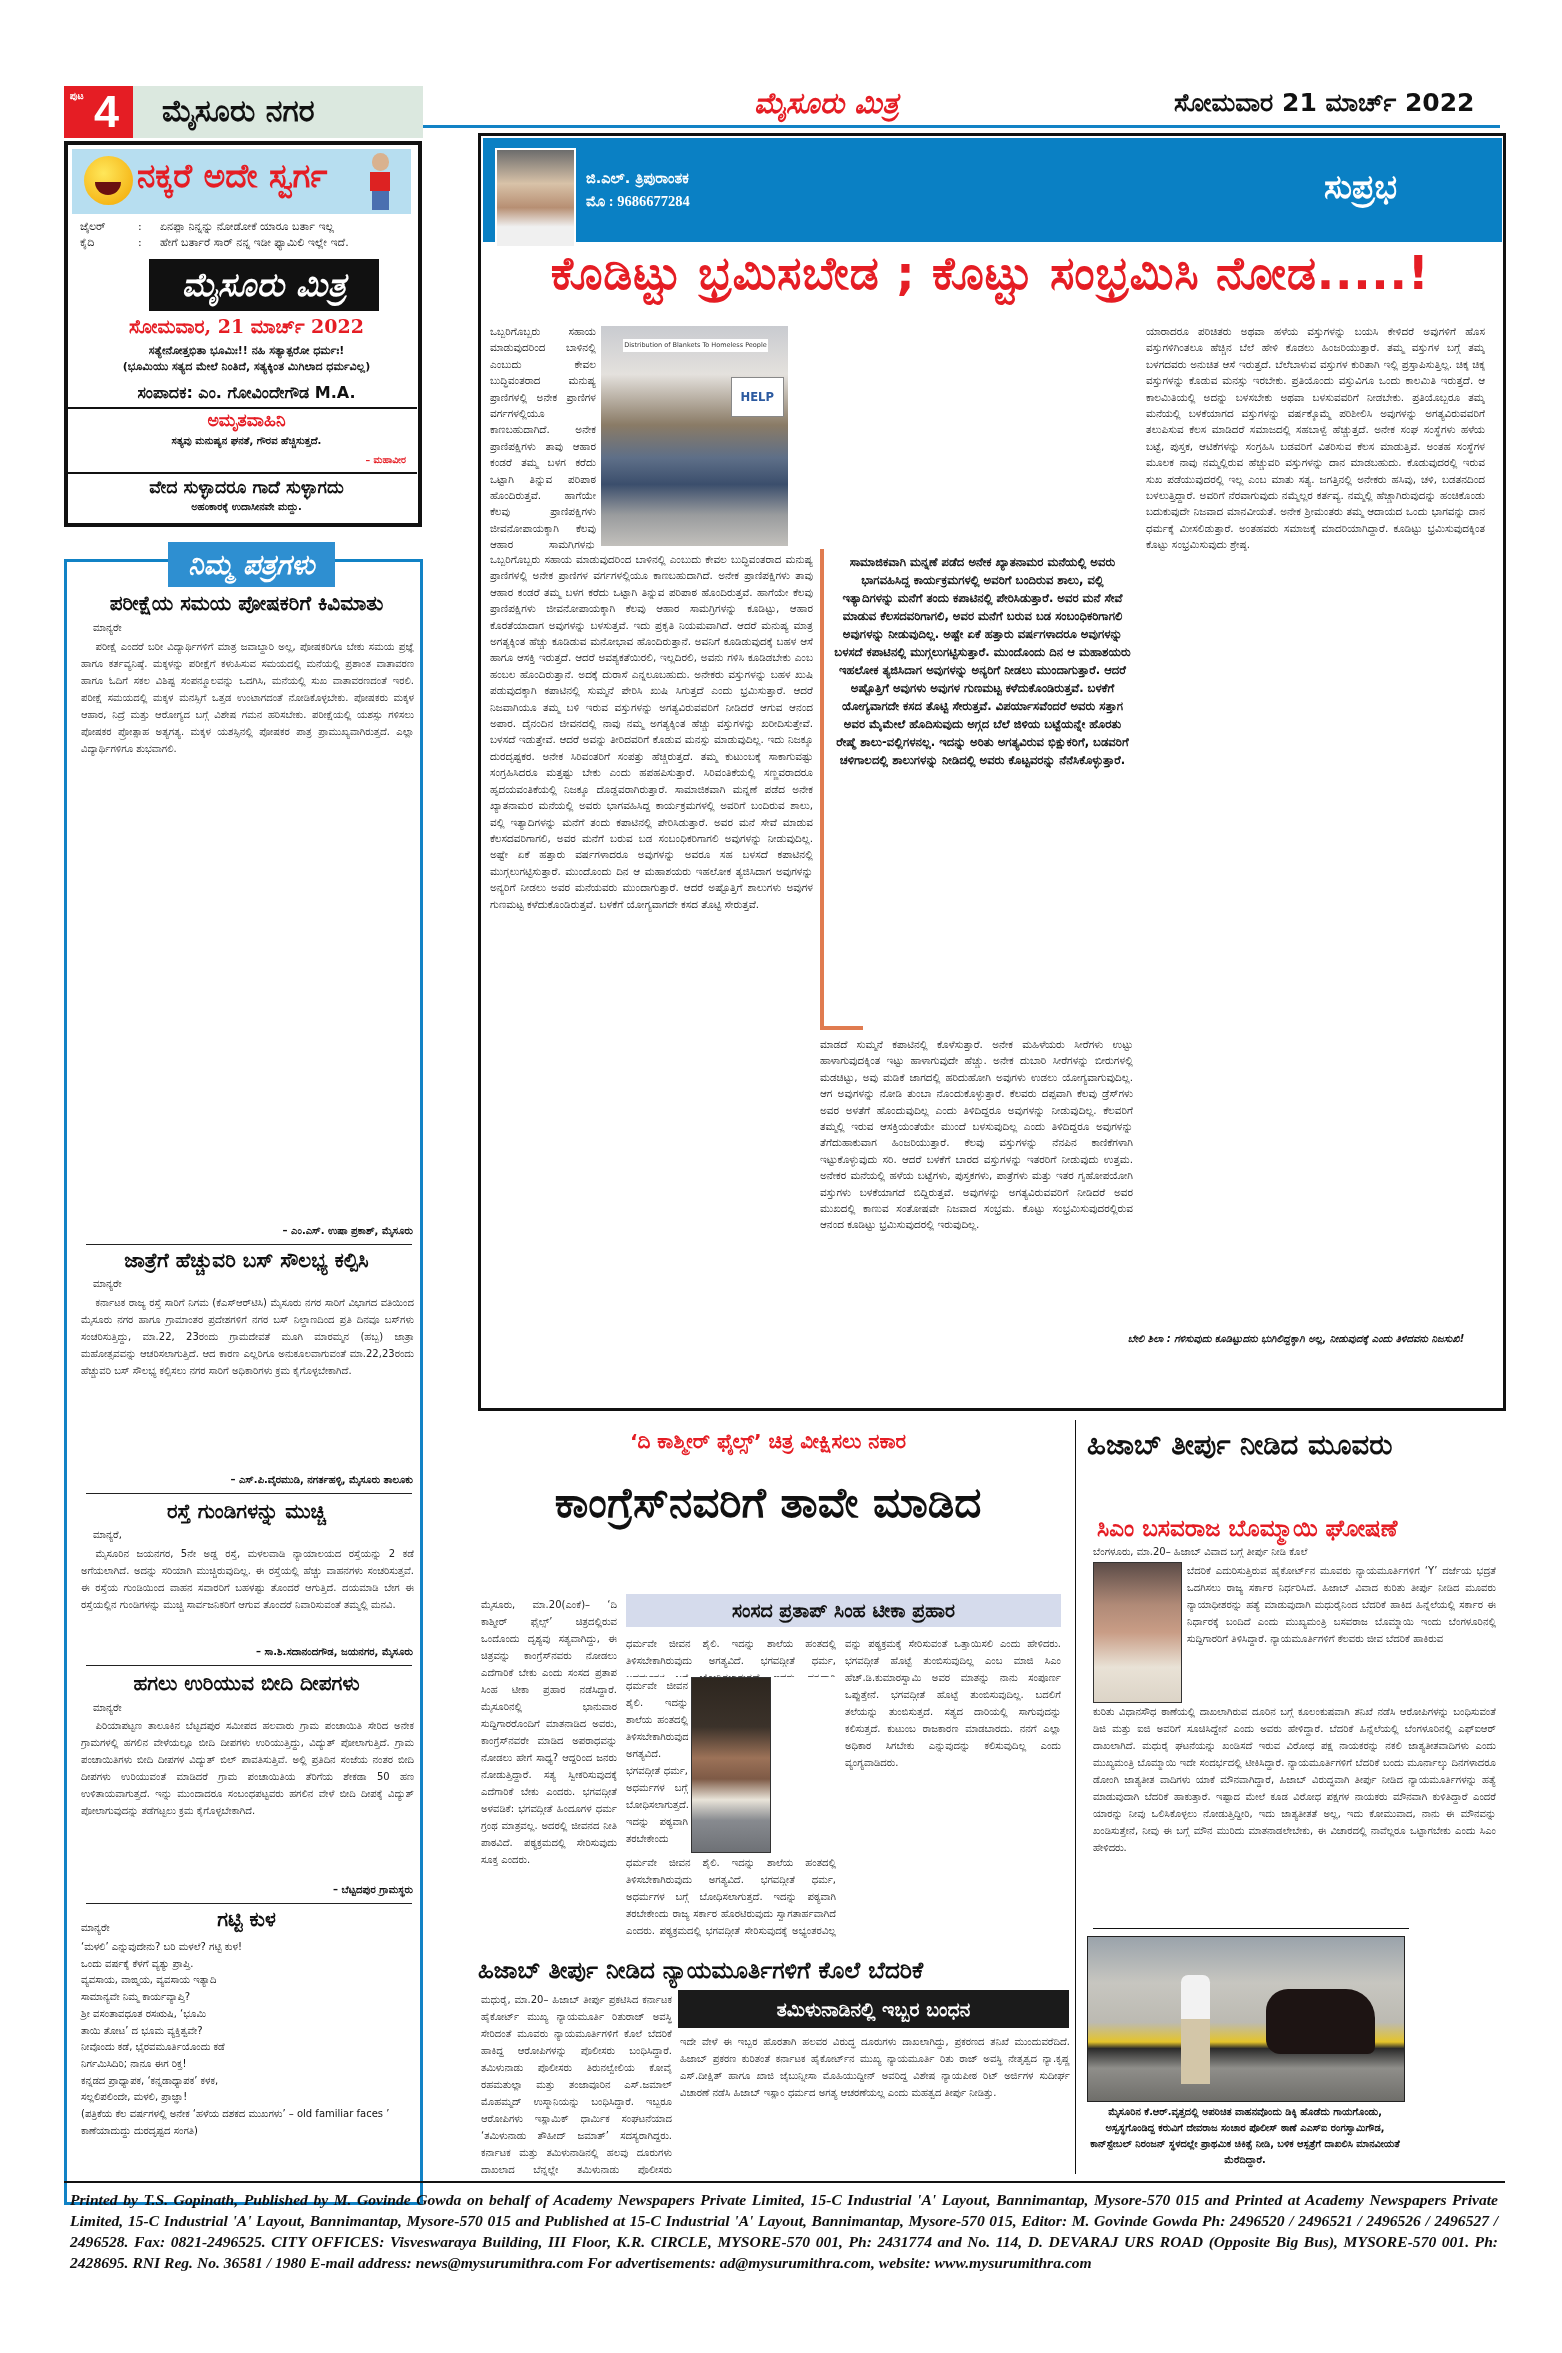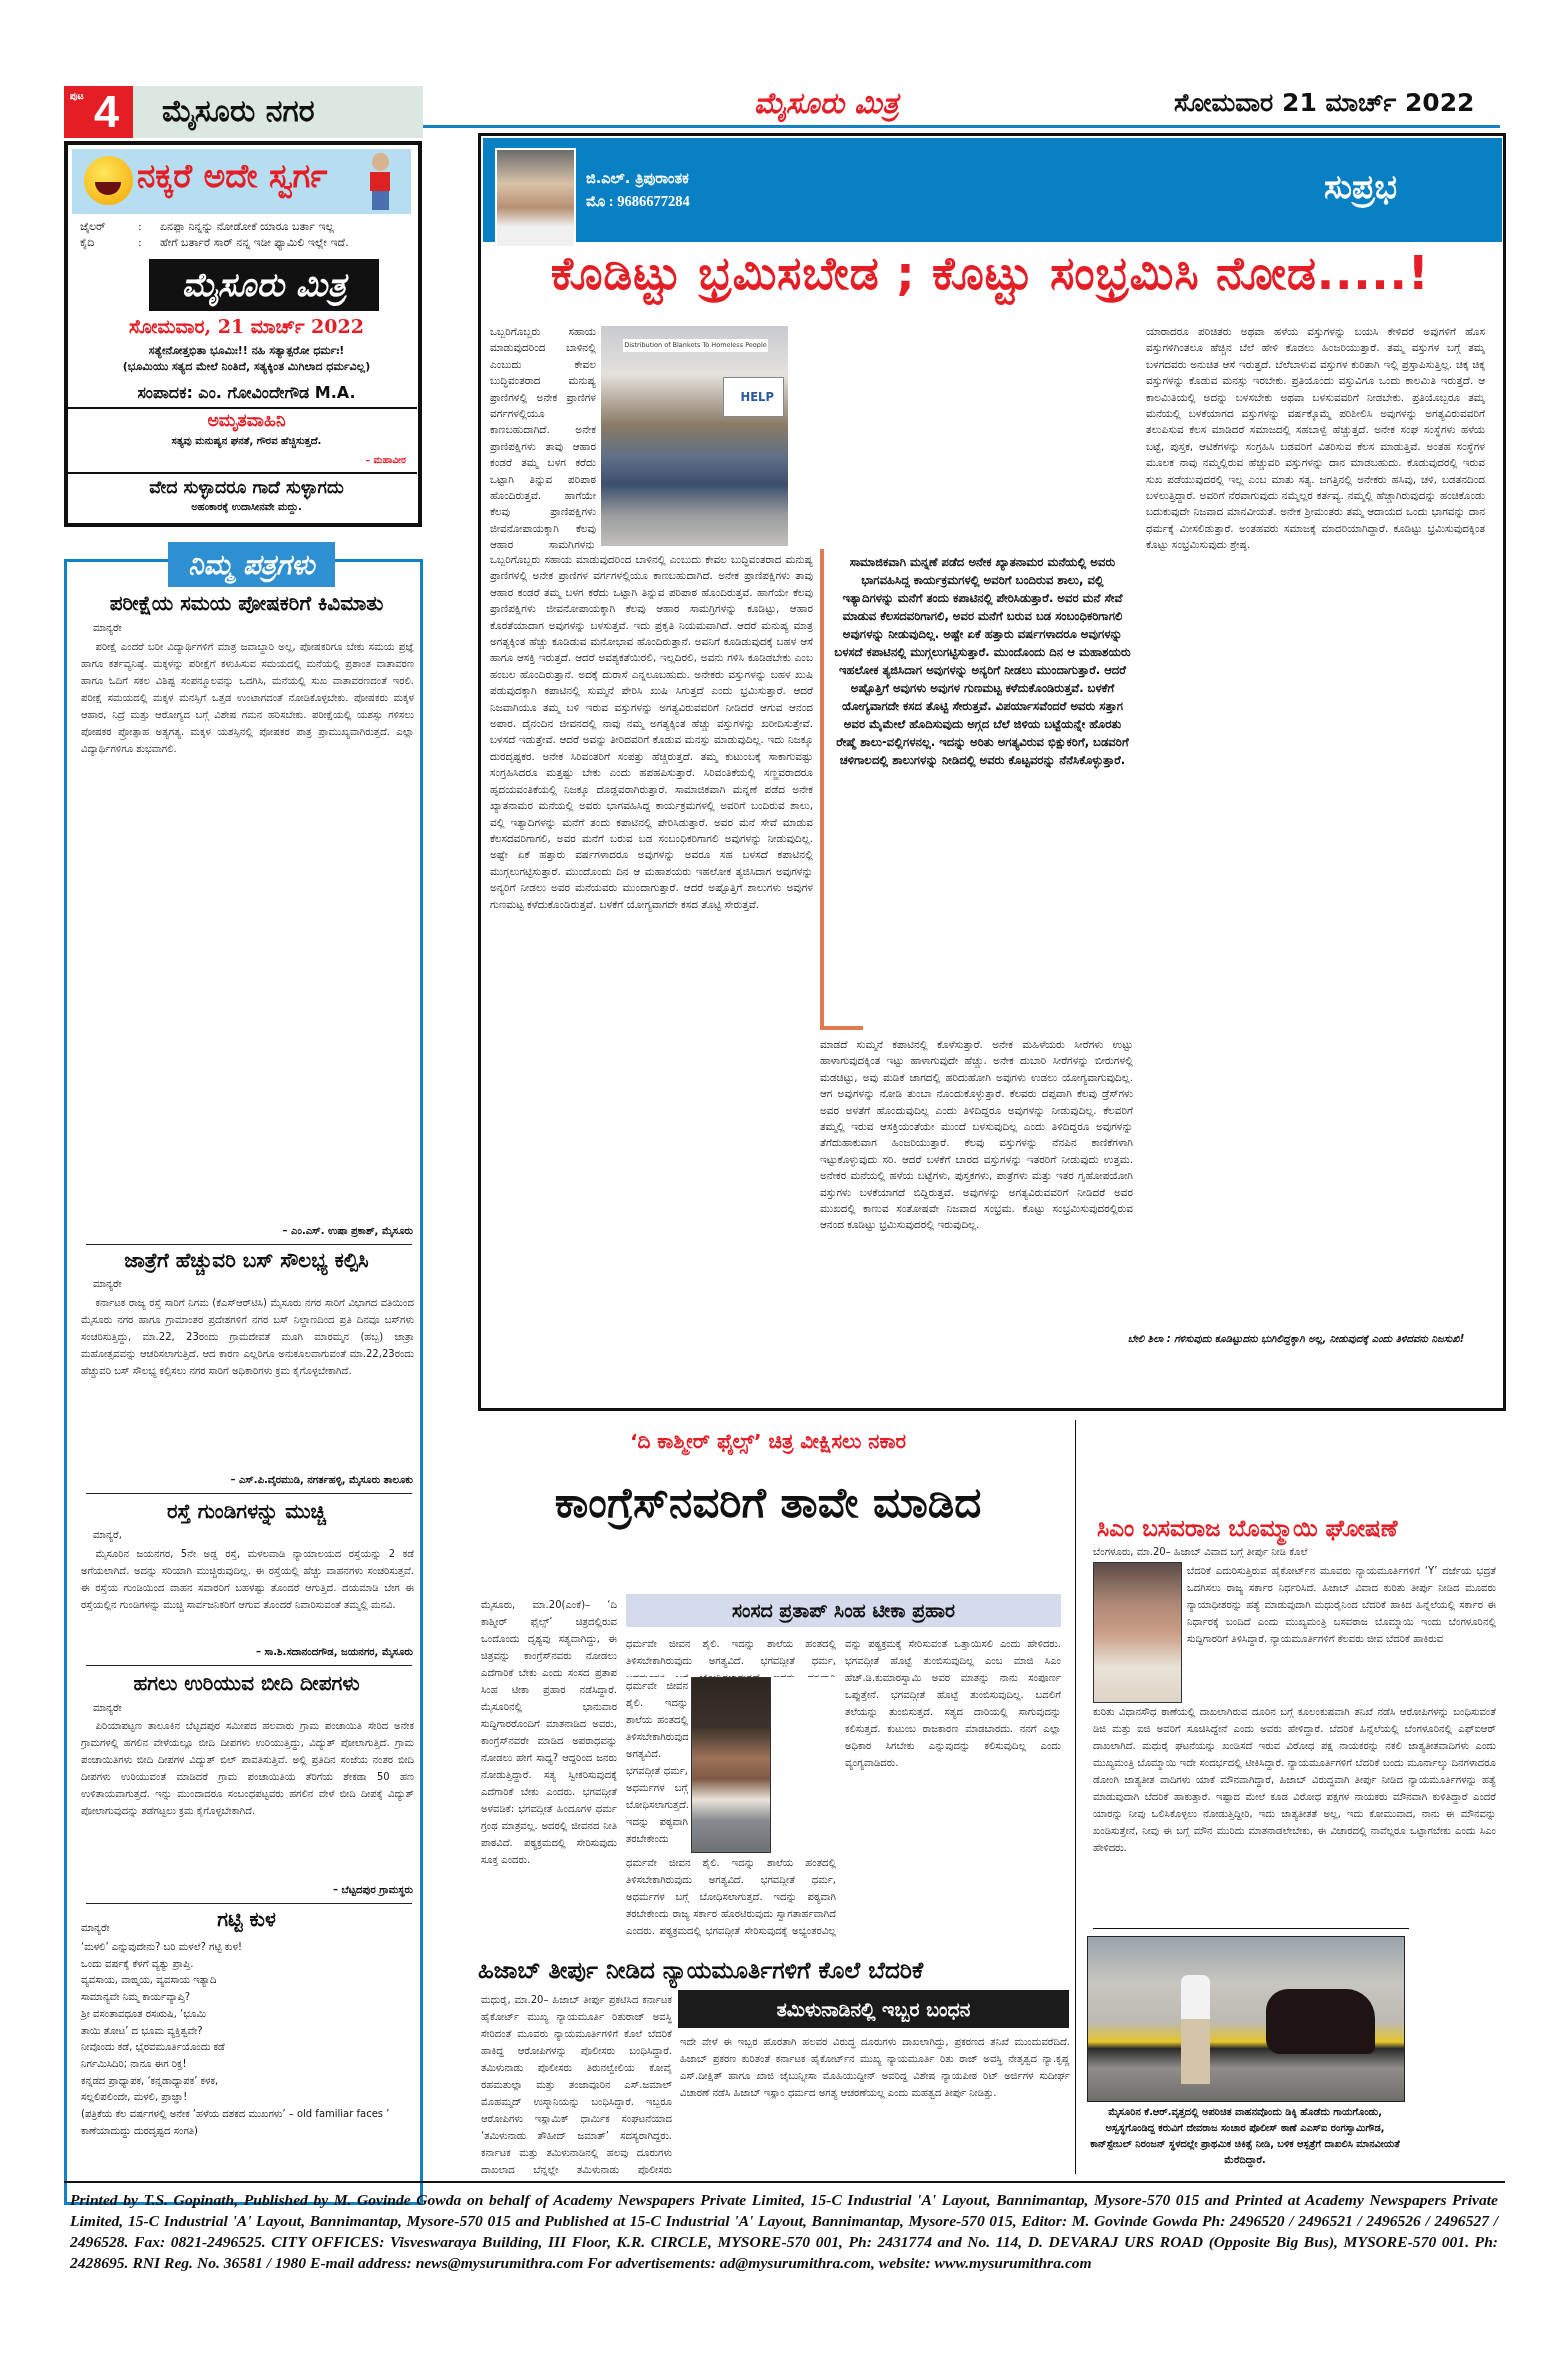--- a/index.html
+++ b/index.html
@@ -59,21 +59,21 @@
   .col-header { left: 483px; top: 138px; width: 1019px; height: 104px; background: #0a80c4; }
   .author-photo { position: absolute; left: 11.6px; top: 10px; width: 77px; height: 96px; background: linear-gradient(180deg, #6c6c6c 0%, #d8c2a8 35%, #b78f73 60%, #f0f0f0 80%); border: 2.2px solid #fff; }
   .author-name { position: absolute; left: 103px; top: 32px; color: #fff; font-size: 14.5px; font-weight: bold; }
   .author-phone { position: absolute; left: 103px; top: 55px; color: #fff; font-size: 14.5px; font-weight: bold; font-family: "Liberation Serif", serif; }
   .col-name { position: absolute; left: 841px; top: 29px; color: #fff; font-size: 33px; font-weight: bold; }
   .main-headline { left: 490px; top: 246px; width: 1000px; font-size: 46px; font-weight: bold; color: #e51d24; text-align: center; white-space: nowrap; letter-spacing: 0.7px; }
   .col-text { font-size: 10.4px; line-height: 16.4px; text-align: justify; color: #222; overflow: hidden; }
   .main-photo { left: 601px; top: 326px; width: 187px; height: 220px;
     background: linear-gradient(180deg, #c9cbd0 0%, #e4e1dd 22%, #8a7b66 45%, #5e6f88 60%, #3b4e6c 72%, #9a9c9e 86%, #c2c0bc 100%); }
   .main-photo .banner { position: absolute; left: 22px; top: 13px; width: 145px; height: 13px; background: #fff; font-size: 6.5px; color: #333; text-align: center; line-height: 13px; }
-  .main-photo .helpbanner { position: absolute; right: 4.3px; top: 51px; width: 51px; height: 38px; background: #fff; border: 0.7px solid #888; font-size: 11.6px; color: #2c5aa0; font-weight: bold; text-align: center; line-height: 38px; padding-left: 8px; }
+  .main-photo .helpbanner { position: absolute; right: 4.3px; top: 51px; width: 51px; height: 38px; background: #fff; border: 0.7px solid #888; font-size: 11.6px; color: #2c5aa0; font-weight: bold; text-align: center; line-height: 38px; }
   .pullquote { left: 820px; top: 549px; width: 313px; height: 481px; border-left: 4.3px solid #e07b50; box-sizing: border-box; }
   .pullquote::after { content: ""; position: absolute; left: -4.3px; bottom: 0; width: 43px; height: 4.3px; background: #e07b50; }
   .pullquote .txt { position: absolute; left: 10px; top: 4.3px; width: 297px; font-size: 11.6px; line-height: 18px; text-align: center; font-weight: bold; color: #111; }
   .verse-box { left: 1104px; top: 1331px; width: 384px; height: 70px; }
   .verse-box .txt { font-size: 10px; line-height: 16px; text-align: center; font-style: italic; font-weight: bold; }
 
   
   .kashmir-kicker { left: 478px; top: 1429px; width: 580px; text-align: center; font-size: 20px; font-weight: bold; color: #e51d24; white-space: nowrap; }
   .congress-head { left: 478px; top: 1475px; width: 580px; text-align: center; font-size: 42px; line-height: 55px; font-weight: bold; white-space: nowrap; }
   .subhead-box { left: 626px; top: 1594px; width: 435px; height: 33px; background: #d5dbec; text-align: center; font-size: 19px; line-height: 33px; font-weight: bold; }
@@ -222,20 +222,21 @@
 <div class="abs subhead-box">ಸಂಸದ ಪ್ರತಾಪ್ ಸಿಂಹ ಟೀಕಾ ಪ್ರಹಾರ</div>
 <div class="abs col-text" style="left:481px;top:1596px;width:136px;height:342px;font-size:10px;line-height:17px;">ಮೈಸೂರು, ಮಾ.20(ಎಂಕೆ)– ‘ದಿ ಕಾಶ್ಮೀರ್ ಫೈಲ್ಸ್’ ಚಿತ್ರದಲ್ಲಿರುವ ಒಂದೊಂದು ದೃಶ್ಯವು ಸತ್ಯವಾಗಿದ್ದು, ಈ ಚಿತ್ರವನ್ನು ಕಾಂಗ್ರೆಸ್‌ನವರು ನೋಡಲು ಎದೆಗಾರಿಕೆ ಬೇಕು ಎಂದು ಸಂಸದ ಪ್ರತಾಪ ಸಿಂಹ ಟೀಕಾ ಪ್ರಹಾರ ನಡೆಸಿದ್ದಾರೆ. ಮೈಸೂರಿನಲ್ಲಿ ಭಾನುವಾರ ಸುದ್ದಿಗಾರರೊಂದಿಗೆ ಮಾತನಾಡಿದ ಅವರು, ಕಾಂಗ್ರೆಸ್‌ನವರೇ ಮಾಡಿದ ಅಪರಾಧವನ್ನು ನೋಡಲು ಹೇಗೆ ಸಾಧ್ಯ? ಆದ್ದರಿಂದ ಜನರು ನೋಡುತ್ತಿದ್ದಾರೆ. ಸತ್ಯ ಸ್ವೀಕರಿಸುವುದಕ್ಕೆ ಎದೆಗಾರಿಕೆ ಬೇಕು ಎಂದರು. ಭಗವದ್ಗೀತೆ ಅಳವಡಿಕೆ: ಭಗವದ್ಗೀತೆ ಹಿಂದೂಗಳ ಧರ್ಮ ಗ್ರಂಥ ಮಾತ್ರವಲ್ಲ. ಅದರಲ್ಲಿ ಜೀವನದ ನೀತಿ ಪಾಠವಿದೆ. ಪಠ್ಯಕ್ರಮದಲ್ಲಿ ಸೇರಿಸುವುದು ಸೂಕ್ತ ಎಂದರು.</div>
 <div class="abs col-text" style="left:626px;top:1635px;width:210px;height:42px;font-size:10px;line-height:17px;">ಧರ್ಮವೇ ಜೀವನ ಶೈಲಿ. ಇದನ್ನು ಶಾಲೆಯ ಹಂತದಲ್ಲಿ ತಿಳಿಸಬೇಕಾಗಿರುವುದು ಅಗತ್ಯವಿದೆ. ಭಗವದ್ಗೀತೆ ಧರ್ಮ, ಅಧರ್ಮಗಳ ಬಗ್ಗೆ ಬೋಧಿಸಲಾಗುತ್ತದೆ. ಇದನ್ನು ಪಠ್ಯವಾಗಿ ತರಬೇಕೇಂದು ರಾಜ್ಯ ಸರ್ಕಾರ ಹೊರಟಿರುವುದು ಸ್ವಾಗತಾರ್ಹವಾಗಿದೆ ಎಂದರು. ಪಠ್ಯಕ್ರಮದಲ್ಲಿ ಭಗವದ್ಗೀತೆ ಸೇರಿಸುವುದಕ್ಕೆ ಅಭ್ಯಂತರವಿಲ್ಲ ಎಂಬ ಸಿದ್ದರಾಮಯ್ಯ ಅವರ ಹೇಳಿಕೆಗೆ ಪ್ರತಿಕ್ರಿಯಿಸಿದ ಪ್ರತಾಪ್ ಸಿಂಹ, ಸಿದ್ದರಾಮಯ್ಯ ಅವರ ಮಾತನ್ನು ಸ್ವಾಗತಿಸುತ್ತೇನೆ ಎಂದರು.</div>
 <div class="abs col-text" style="left:626px;top:1677px;width:62px;height:174px;font-size:10px;line-height:17px;">ಧರ್ಮವೇ ಜೀವನ ಶೈಲಿ. ಇದನ್ನು ಶಾಲೆಯ ಹಂತದಲ್ಲಿ ತಿಳಿಸಬೇಕಾಗಿರುವುದು ಅಗತ್ಯವಿದೆ. ಭಗವದ್ಗೀತೆ ಧರ್ಮ, ಅಧರ್ಮಗಳ ಬಗ್ಗೆ ಬೋಧಿಸಲಾಗುತ್ತದೆ. ಇದನ್ನು ಪಠ್ಯವಾಗಿ ತರಬೇಕೇಂದು ರಾಜ್ಯ ಸರ್ಕಾರ ಹೊರಟಿರುವುದು ಸ್ವಾಗತಾರ್ಹವಾಗಿದೆ ಎಂದರು. ಪಠ್ಯಕ್ರಮದಲ್ಲಿ ಭಗವದ್ಗೀತೆ ಸೇರಿಸುವುದಕ್ಕೆ ಅಭ್ಯಂತರವಿಲ್ಲ ಎಂಬ ಸಿದ್ದರಾಮಯ್ಯ ಅವರ ಹೇಳಿಕೆಗೆ ಪ್ರತಿಕ್ರಿಯಿಸಿದ ಪ್ರತಾಪ್ ಸಿಂಹ, ಸಿದ್ದರಾಮಯ್ಯ ಅವರ ಮಾತನ್ನು ಸ್ವಾಗತಿಸುತ್ತೇನೆ ಎಂದರು.</div>
 <div class="abs pratap-photo"></div>
 <div class="abs col-text" style="left:626px;top:1854px;width:210px;height:84px;font-size:10px;line-height:17px;">ಧರ್ಮವೇ ಜೀವನ ಶೈಲಿ. ಇದನ್ನು ಶಾಲೆಯ ಹಂತದಲ್ಲಿ ತಿಳಿಸಬೇಕಾಗಿರುವುದು ಅಗತ್ಯವಿದೆ. ಭಗವದ್ಗೀತೆ ಧರ್ಮ, ಅಧರ್ಮಗಳ ಬಗ್ಗೆ ಬೋಧಿಸಲಾಗುತ್ತದೆ. ಇದನ್ನು ಪಠ್ಯವಾಗಿ ತರಬೇಕೇಂದು ರಾಜ್ಯ ಸರ್ಕಾರ ಹೊರಟಿರುವುದು ಸ್ವಾಗತಾರ್ಹವಾಗಿದೆ ಎಂದರು. ಪಠ್ಯಕ್ರಮದಲ್ಲಿ ಭಗವದ್ಗೀತೆ ಸೇರಿಸುವುದಕ್ಕೆ ಅಭ್ಯಂತರವಿಲ್ಲ ಎಂಬ ಸಿದ್ದರಾಮಯ್ಯ ಅವರ ಹೇಳಿಕೆಗೆ ಪ್ರತಿಕ್ರಿಯಿಸಿದ ಪ್ರತಾಪ್ ಸಿಂಹ, ಸಿದ್ದರಾಮಯ್ಯ ಅವರ ಮಾತನ್ನು ಸ್ವಾಗತಿಸುತ್ತೇನೆ ಎಂದರು.</div>
 <div class="abs col-text" style="left:845px;top:1635px;width:216px;height:303px;font-size:10px;line-height:17px;">ವನ್ನು ಪಠ್ಯಕ್ರಮಕ್ಕೆ ಸೇರಿಸುವಂತೆ ಒತ್ತಾಯಿಸಲಿ ಎಂದು ಹೇಳಿದರು. ಭಗವದ್ಗೀತೆ ಹೊಟ್ಟೆ ತುಂಬಿಸುವುದಿಲ್ಲ ಎಂಬ ಮಾಜಿ ಸಿಎಂ ಹೆಚ್.ಡಿ.ಕುಮಾರಸ್ವಾಮಿ ಅವರ ಮಾತನ್ನು ನಾನು ಸಂಪೂರ್ಣ ಒಪ್ಪುತ್ತೇನೆ. ಭಗವದ್ಗೀತೆ ಹೊಟ್ಟೆ ತುಂಬಿಸುವುದಿಲ್ಲ. ಬದಲಿಗೆ ತಲೆಯನ್ನು ತುಂಬಿಸುತ್ತದೆ. ಸತ್ಯದ ದಾರಿಯಲ್ಲಿ ಸಾಗುವುದನ್ನು ಕಲಿಸುತ್ತದೆ. ಕುಟುಂಬ ರಾಜಕಾರಣ ಮಾಡಬಾರದು. ನನಗೆ ಎಲ್ಲಾ ಅಧಿಕಾರ ಸಿಗಬೇಕು ಎನ್ನುವುದನ್ನು ಕಲಿಸುವುದಿಲ್ಲ ಎಂದು ವ್ಯಂಗ್ಯವಾಡಿದರು.</div>
 
 <div class="abs vrule" style="left:1075px;top:1420px;height:754px"></div>
 <div class="abs hijab-head">
+  <div>ಹಿಜಾಬ್ ತೀರ್ಪು ನೀಡಿದ ಮೂವರು</div>
 </div>
 <div class="abs cm-red">ಸಿಎಂ ಬಸವರಾಜ ಬೊಮ್ಮಾಯಿ ಘೋಷಣೆ</div>
 <div class="abs col-text" style="left:1093px;top:1544px;width:403px;height:17.4px;font-size:10px;">ಬೆಂಗಳೂರು, ಮಾ.20– ಹಿಜಾಬ್ ವಿವಾದ ಬಗ್ಗೆ ತೀರ್ಪು ನೀಡಿ ಕೊಲೆ</div>
 <div class="abs bommai-photo"></div>
 <div class="abs col-text" style="left:1187px;top:1562px;width:309px;height:138px;font-size:10px;line-height:17px;">ಬೆದರಿಕೆ ಎದುರಿಸುತ್ತಿರುವ ಹೈಕೋರ್ಟ್‌ನ ಮೂವರು ನ್ಯಾಯಮೂರ್ತಿಗಳಿಗೆ ‘Y’ ದರ್ಜೆಯ ಭದ್ರತೆ ಒದಗಿಸಲು ರಾಜ್ಯ ಸರ್ಕಾರ ನಿರ್ಧರಿಸಿದೆ. ಹಿಜಾಬ್ ವಿವಾದ ಕುರಿತು ತೀರ್ಪು ನೀಡಿದ ಮೂವರು ನ್ಯಾಯಾಧೀಶರನ್ನು ಹತ್ಯೆ ಮಾಡುವುದಾಗಿ ಮಧುರೈನಿಂದ ಬೆದರಿಕೆ ಹಾಕಿದ ಹಿನ್ನೆಲೆಯಲ್ಲಿ ಸರ್ಕಾರ ಈ ನಿರ್ಧಾರಕ್ಕೆ ಬಂದಿದೆ ಎಂದು ಮುಖ್ಯಮಂತ್ರಿ ಬಸವರಾಜ ಬೊಮ್ಮಾಯಿ ಇಂದು ಬೆಂಗಳೂರಿನಲ್ಲಿ ಸುದ್ದಿಗಾರರಿಗೆ ತಿಳಿಸಿದ್ದಾರೆ. ನ್ಯಾಯಮೂರ್ತಿಗಳಿಗೆ ಕೆಲವರು ಜೀವ ಬೆದರಿಕೆ ಹಾಕಿರುವ</div>
 <div class="abs col-text" style="left:1093px;top:1703px;width:403px;height:212px;font-size:10px;line-height:17px;">ಕುರಿತು ವಿಧಾನಸೌಧ ಠಾಣೆಯಲ್ಲಿ ದಾಖಲಾಗಿರುವ ದೂರಿನ ಬಗ್ಗೆ ಕೂಲಂಕುಷವಾಗಿ ತನಿಖೆ ನಡೆಸಿ ಆರೋಪಿಗಳನ್ನು ಬಂಧಿಸುವಂತೆ ಡಿಜಿ ಮತ್ತು ಐಜಿ ಅವರಿಗೆ ಸೂಚಿಸಿದ್ದೇನೆ ಎಂದು ಅವರು ಹೇಳಿದ್ದಾರೆ. ಬೆದರಿಕೆ ಹಿನ್ನೆಲೆಯಲ್ಲಿ ಬೆಂಗಳೂರಿನಲ್ಲಿ ಎಫ್‌ಐಆರ್ ದಾಖಲಾಗಿದೆ. ಮಧುರೈ ಘಟನೆಯನ್ನು ಖಂಡಿಸದೆ ಇರುವ ವಿರೋಧ ಪಕ್ಷ ನಾಯಕರನ್ನು ನಕಲಿ ಜಾತ್ಯತೀತವಾದಿಗಳು ಎಂದು ಮುಖ್ಯಮಂತ್ರಿ ಬೊಮ್ಮಾಯಿ ಇದೇ ಸಂದರ್ಭದಲ್ಲಿ ಟೀಕಿಸಿದ್ದಾರೆ. ನ್ಯಾಯಮೂರ್ತಿಗಳಿಗೆ ಬೆದರಿಕೆ ಬಂದು ಮೂರ್ನಾಲ್ಕು ದಿನಗಳಾದರೂ ಡೋಂಗಿ ಜಾತ್ಯತೀತ ವಾದಿಗಳು ಯಾಕೆ ಮೌನವಾಗಿದ್ದಾರೆ, ಹಿಜಾಬ್ ವಿರುದ್ಧವಾಗಿ ತೀರ್ಪು ನೀಡಿದ ನ್ಯಾಯಮೂರ್ತಿಗಳನ್ನು ಹತ್ಯೆ ಮಾಡುವುದಾಗಿ ಬೆದರಿಕೆ ಹಾಕುತ್ತಾರೆ. ಇಷ್ಟಾದ ಮೇಲೆ ಕೂಡ ವಿರೋಧ ಪಕ್ಷಗಳ ನಾಯಕರು ಮೌನವಾಗಿ ಕುಳಿತಿದ್ದಾರೆ ಎಂದರೆ ಯಾರನ್ನು ನೀವು ಒಲಿಸಿಕೊಳ್ಳಲು ನೋಡುತ್ತಿದ್ದೀರಿ, ಇದು ಜಾತ್ಯತೀತತೆ ಅಲ್ಲ, ಇದು ಕೋಮುವಾದ, ನಾನು ಈ ಮೌನವನ್ನು ಖಂಡಿಸುತ್ತೇನೆ, ನೀವು ಈ ಬಗ್ಗೆ ಮೌನ ಮುರಿದು ಮಾತನಾಡಲೇಬೇಕು, ಈ ವಿಚಾರದಲ್ಲಿ ನಾವೆಲ್ಲರೂ ಒಟ್ಟಾಗಬೇಕು ಎಂದು ಸಿಎಂ ಹೇಳಿದರು.</div>
 <div class="abs" style="left:1093px;top:1928px;width:316px;height:1.4px;background:#111"></div>
 
 <div class="abs cow-photo">
   <div class="officer"></div>

